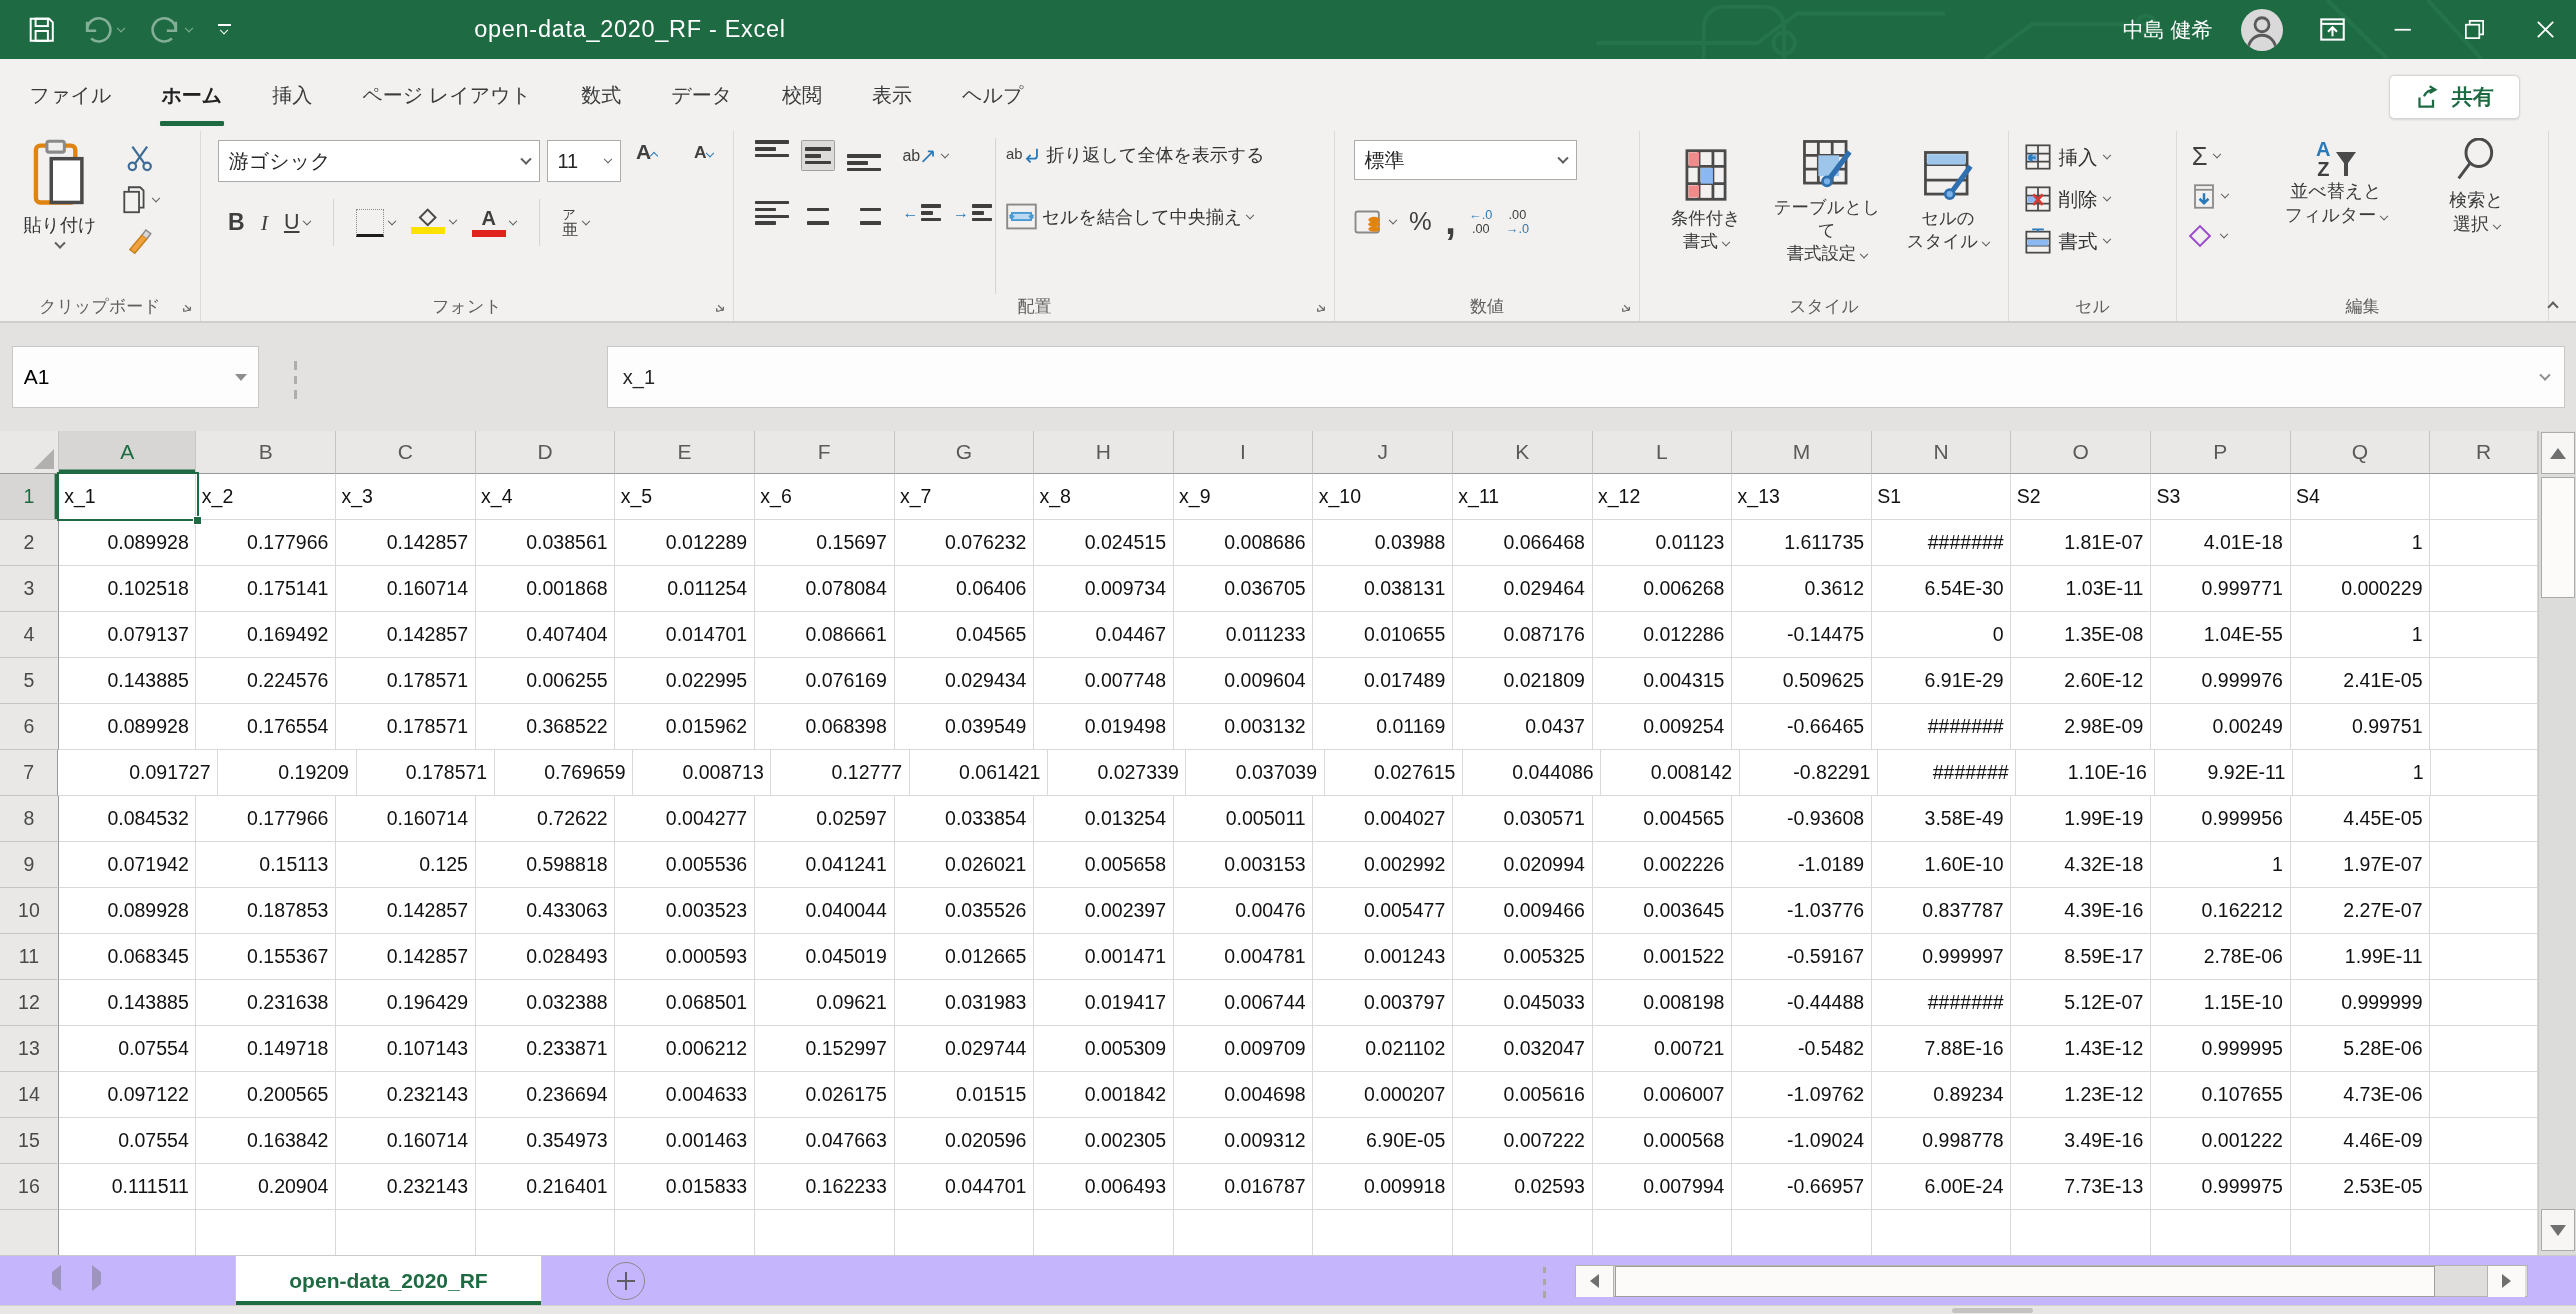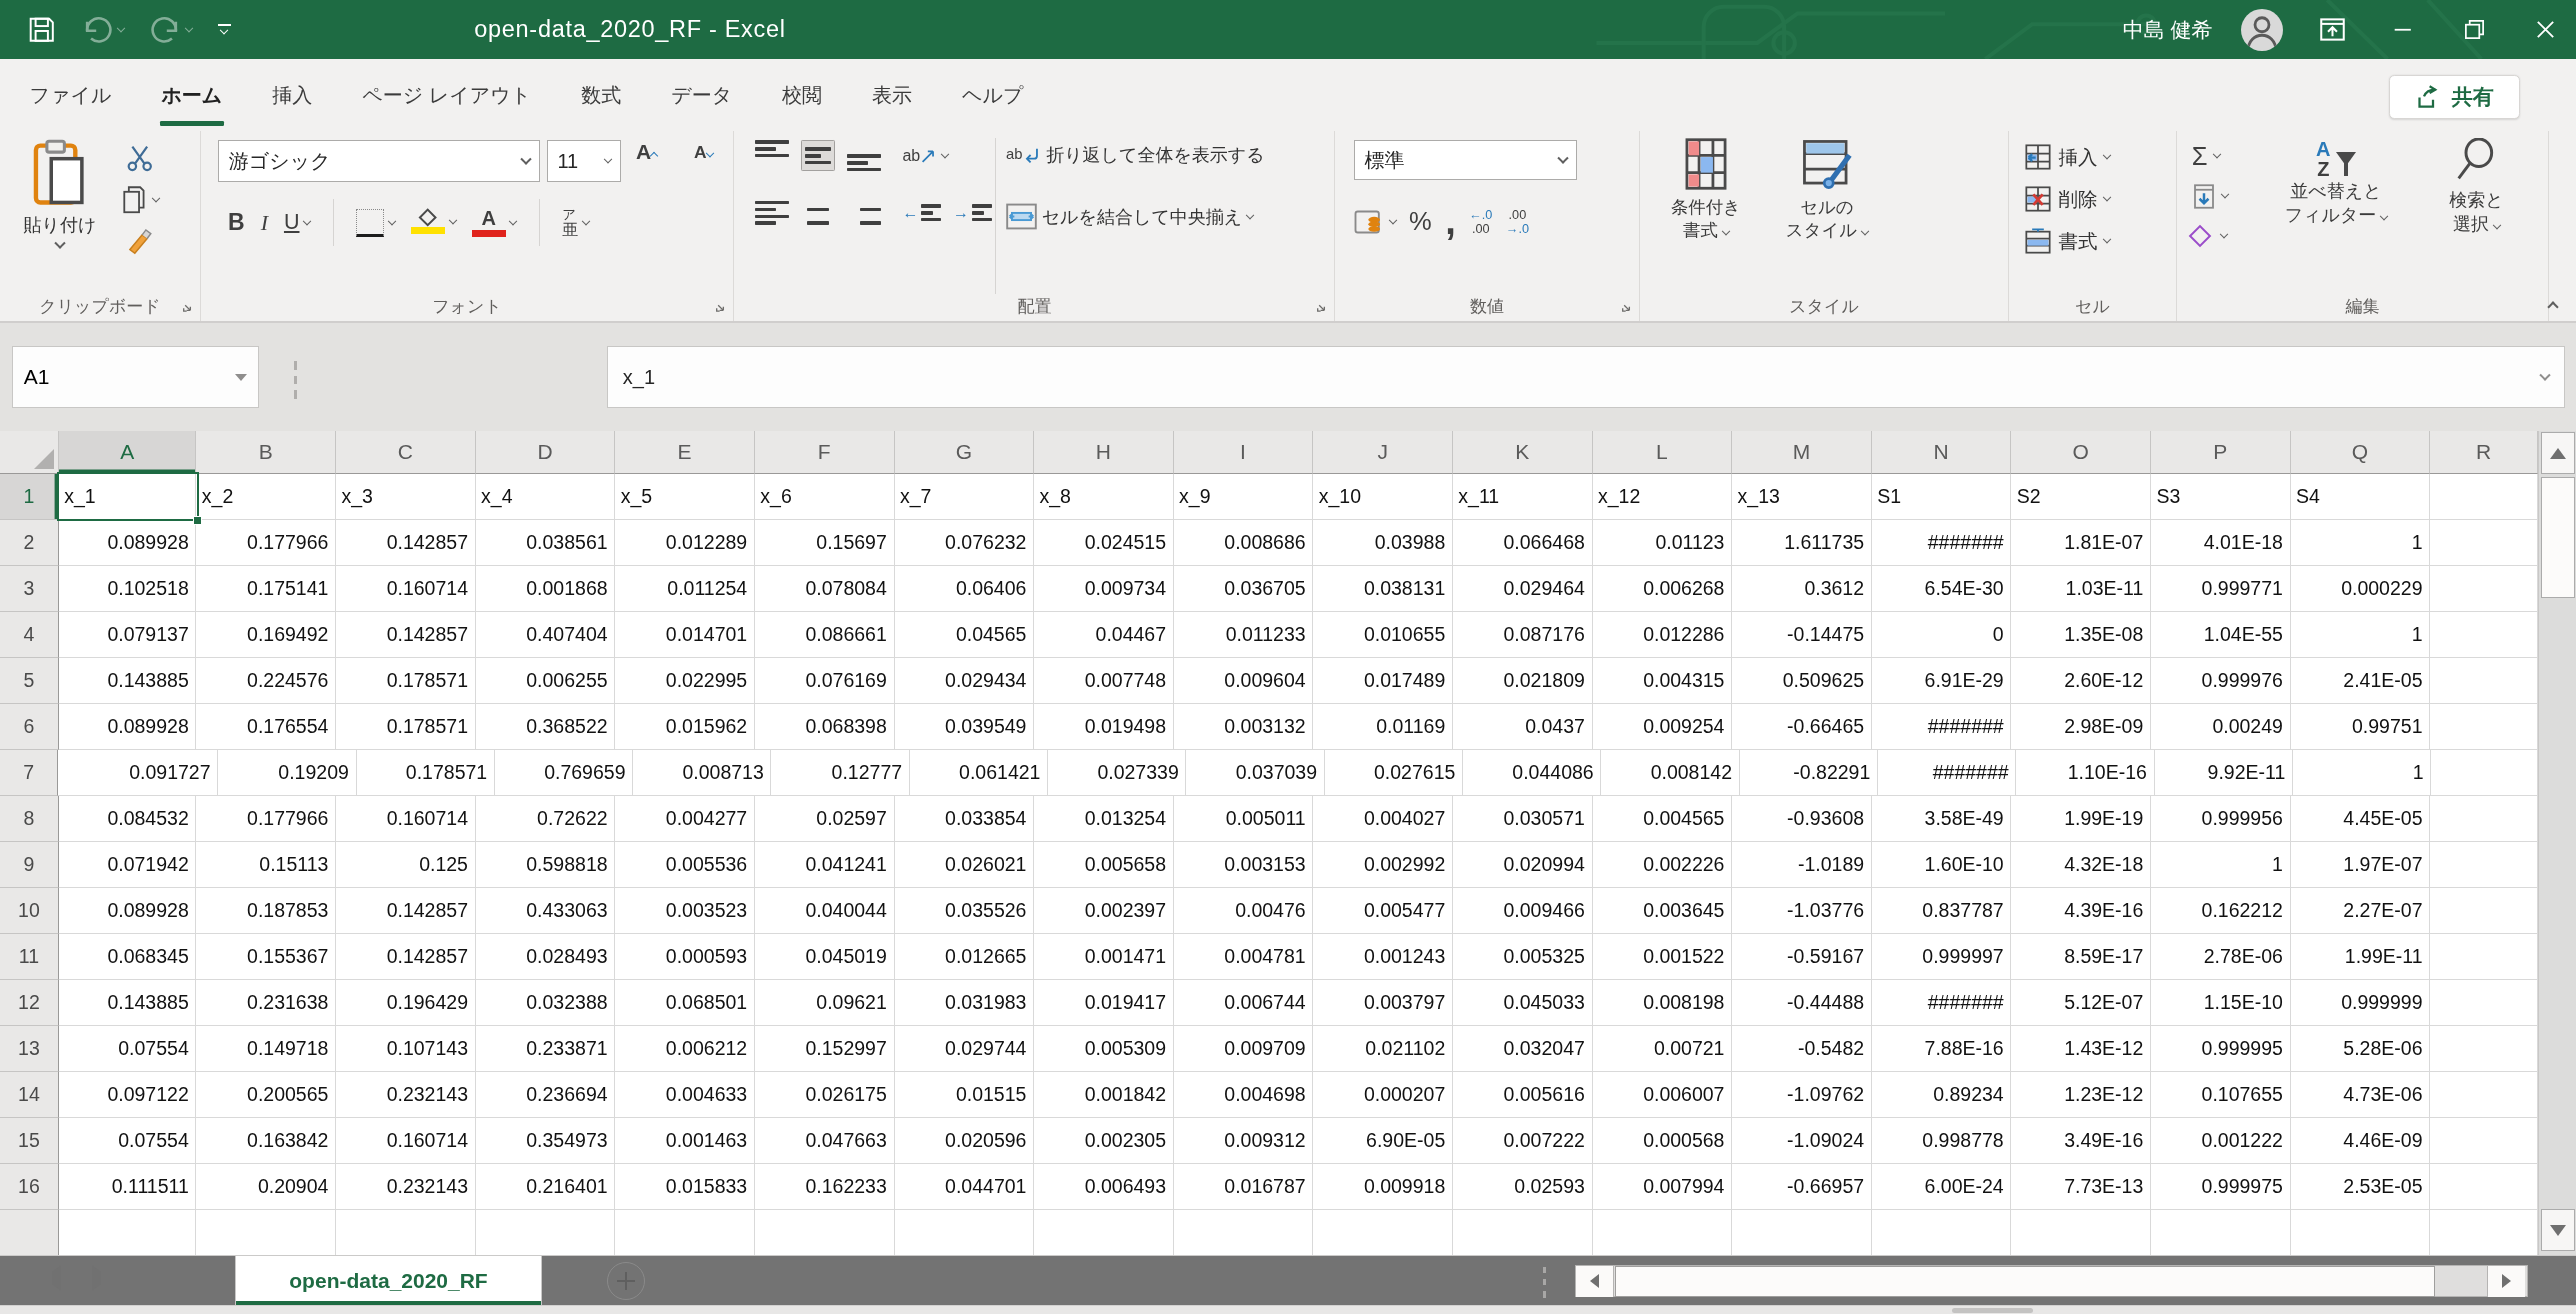--- a/index.html
+++ b/index.html
@@ -78,21 +78,21 @@
 #vup{top:1.3px;height:42px}
 #vthumb{position:absolute;left:2px;top:46px;width:34px;height:121px;background:#fcfbfa;border:0.7px solid #ababab}
 #vdown{bottom:4px;height:42px}
 .tri{width:0;height:0}
 .tri.up{border-left:8.7px solid transparent;border-right:8.7px solid transparent;border-bottom:11.4px solid #6f6f6f}
 .tri.down{border-left:8.7px solid transparent;border-right:8.7px solid transparent;border-top:11.4px solid #6f6f6f}
 .tri.left{border-top:8.7px solid transparent;border-bottom:8.7px solid transparent;border-right:11.4px solid #6f6f6f}
 .tri.right{border-top:8.7px solid transparent;border-bottom:8.7px solid transparent;border-left:11.4px solid #6f6f6f}
 .tri.dimmed{opacity:.45}
 
-#tabbar{position:absolute;left:0;top:1255px;width:2576px;height:50px;background:#737373;border-top:0.7px solid #cbcac9}
+#tabbar{position:absolute;left:0;top:1255px;width:2576px;height:50px;background:#c4b5fd;border-top:0.7px solid #cbcac9}
 #navarrows{position:absolute;left:52px;top:16px;display:flex;gap:31px}
 #sheettab{position:absolute;left:235px;top:0;width:307px;height:49px;background:#fff;border-left:0.7px solid #c9c8c7;border-right:0.7px solid #c9c8c7;display:flex;align-items:center;justify-content:center;font-size:21px;font-weight:600;color:#1e6b43}
 #sheettab::after{content:"";position:absolute;left:0;right:0;bottom:0;height:4px;background:#1e6b43}
 #addsheet{position:absolute;left:607px;top:6px;width:38px;height:38px;border:1.3px solid#8a8a8a;border-radius:50%;display:flex;align-items:center;justify-content:center}
 #addsheet i{position:relative;width:17.4px;height:2.7px;background:#5f5f5f;display:block}
 #addsheet i::after{content:"";position:absolute;left:7.4px;top:-7.4px;width:2.7px;height:17.4px;background:#5f5f5f}
 #splitdots{position:absolute;left:1543px;top:10.7px;display:flex;flex-direction:column;gap:5.4px}
 #splitdots i{width:3.4px;height:6.7px;background:#a8a7a6}
 #hscroll{position:absolute;left:1575px;top:8.7px;width:953px;height:32px;background:#dfdedd;border:0.7px solid #b5b4b3}
 #hleft{position:absolute;left:0;top:0;width:38px;height:31px;background:#fbfaf9;border-right:0.7px solid #b5b4b3;display:flex;align-items:center;justify-content:center}
@@ -446,20 +446,31 @@
           <rect x="5" y="2" width="6" height="8" fill="#f08b8b" stroke="none"></rect>
             <rect x="5" y="21" width="6" height="7" fill="#f08b8b" stroke="none"></rect>
           <rect x="12" y="11" width="7" height="9" fill="#8bb8f0" stroke="none"></rect>
         </svg><br>
         <span>条件付き</span><br>
         <span>書式</span> <s class="chv sm"></s>
       </button>
       <button class="stylebtn">
         <svg width="52" height="52" viewBox="0 0 30 30" fill="none" stroke="#4a4a4a" stroke-width="1.6">
           <rect x="2" y="2" width="24" height="24"></rect>
+            <path d="M2 10 h24 M2 18 h24 M10 2 v24 M18 2 v24"></path>
+          <rect x="10" y="10" width="12" height="12" fill="#9ec6ea" stroke="none"></rect>
+          <path d="M28 8 L16 24" stroke="#2f6fb0" stroke-width="3"></path>
+            <circle cx="15" cy="25" r="2.6" fill="#7ab1e8" stroke="#2f6fb0"></circle>
+        </svg><br>
+        <span>テーブルとして</span><br>
+        <span>書式設定</span> <s class="chv sm"></s>
+      </button>
+      <button class="stylebtn">
+        <svg width="52" height="52" viewBox="0 0 30 30" fill="none" stroke="#4a4a4a" stroke-width="1.6">
+          <rect x="2" y="2" width="24" height="24"></rect>
             <path d="M2 9 h24 M2 18 h24"></path>
           <rect x="3" y="3" width="22" height="6" fill="#9ec6ea" stroke="none"></rect>
           <path d="M28 10 L17 25" stroke="#2f6fb0" stroke-width="3"></path>
             <circle cx="16" cy="26" r="2.6" fill="#7ab1e8" stroke="#2f6fb0"></circle>
         </svg><br>
         <span>セルの</span><br>
         <span>スタイル</span> <s class="chv sm"></s>
       </button>
     </div>
     <span class="glabel">スタイル</span>

